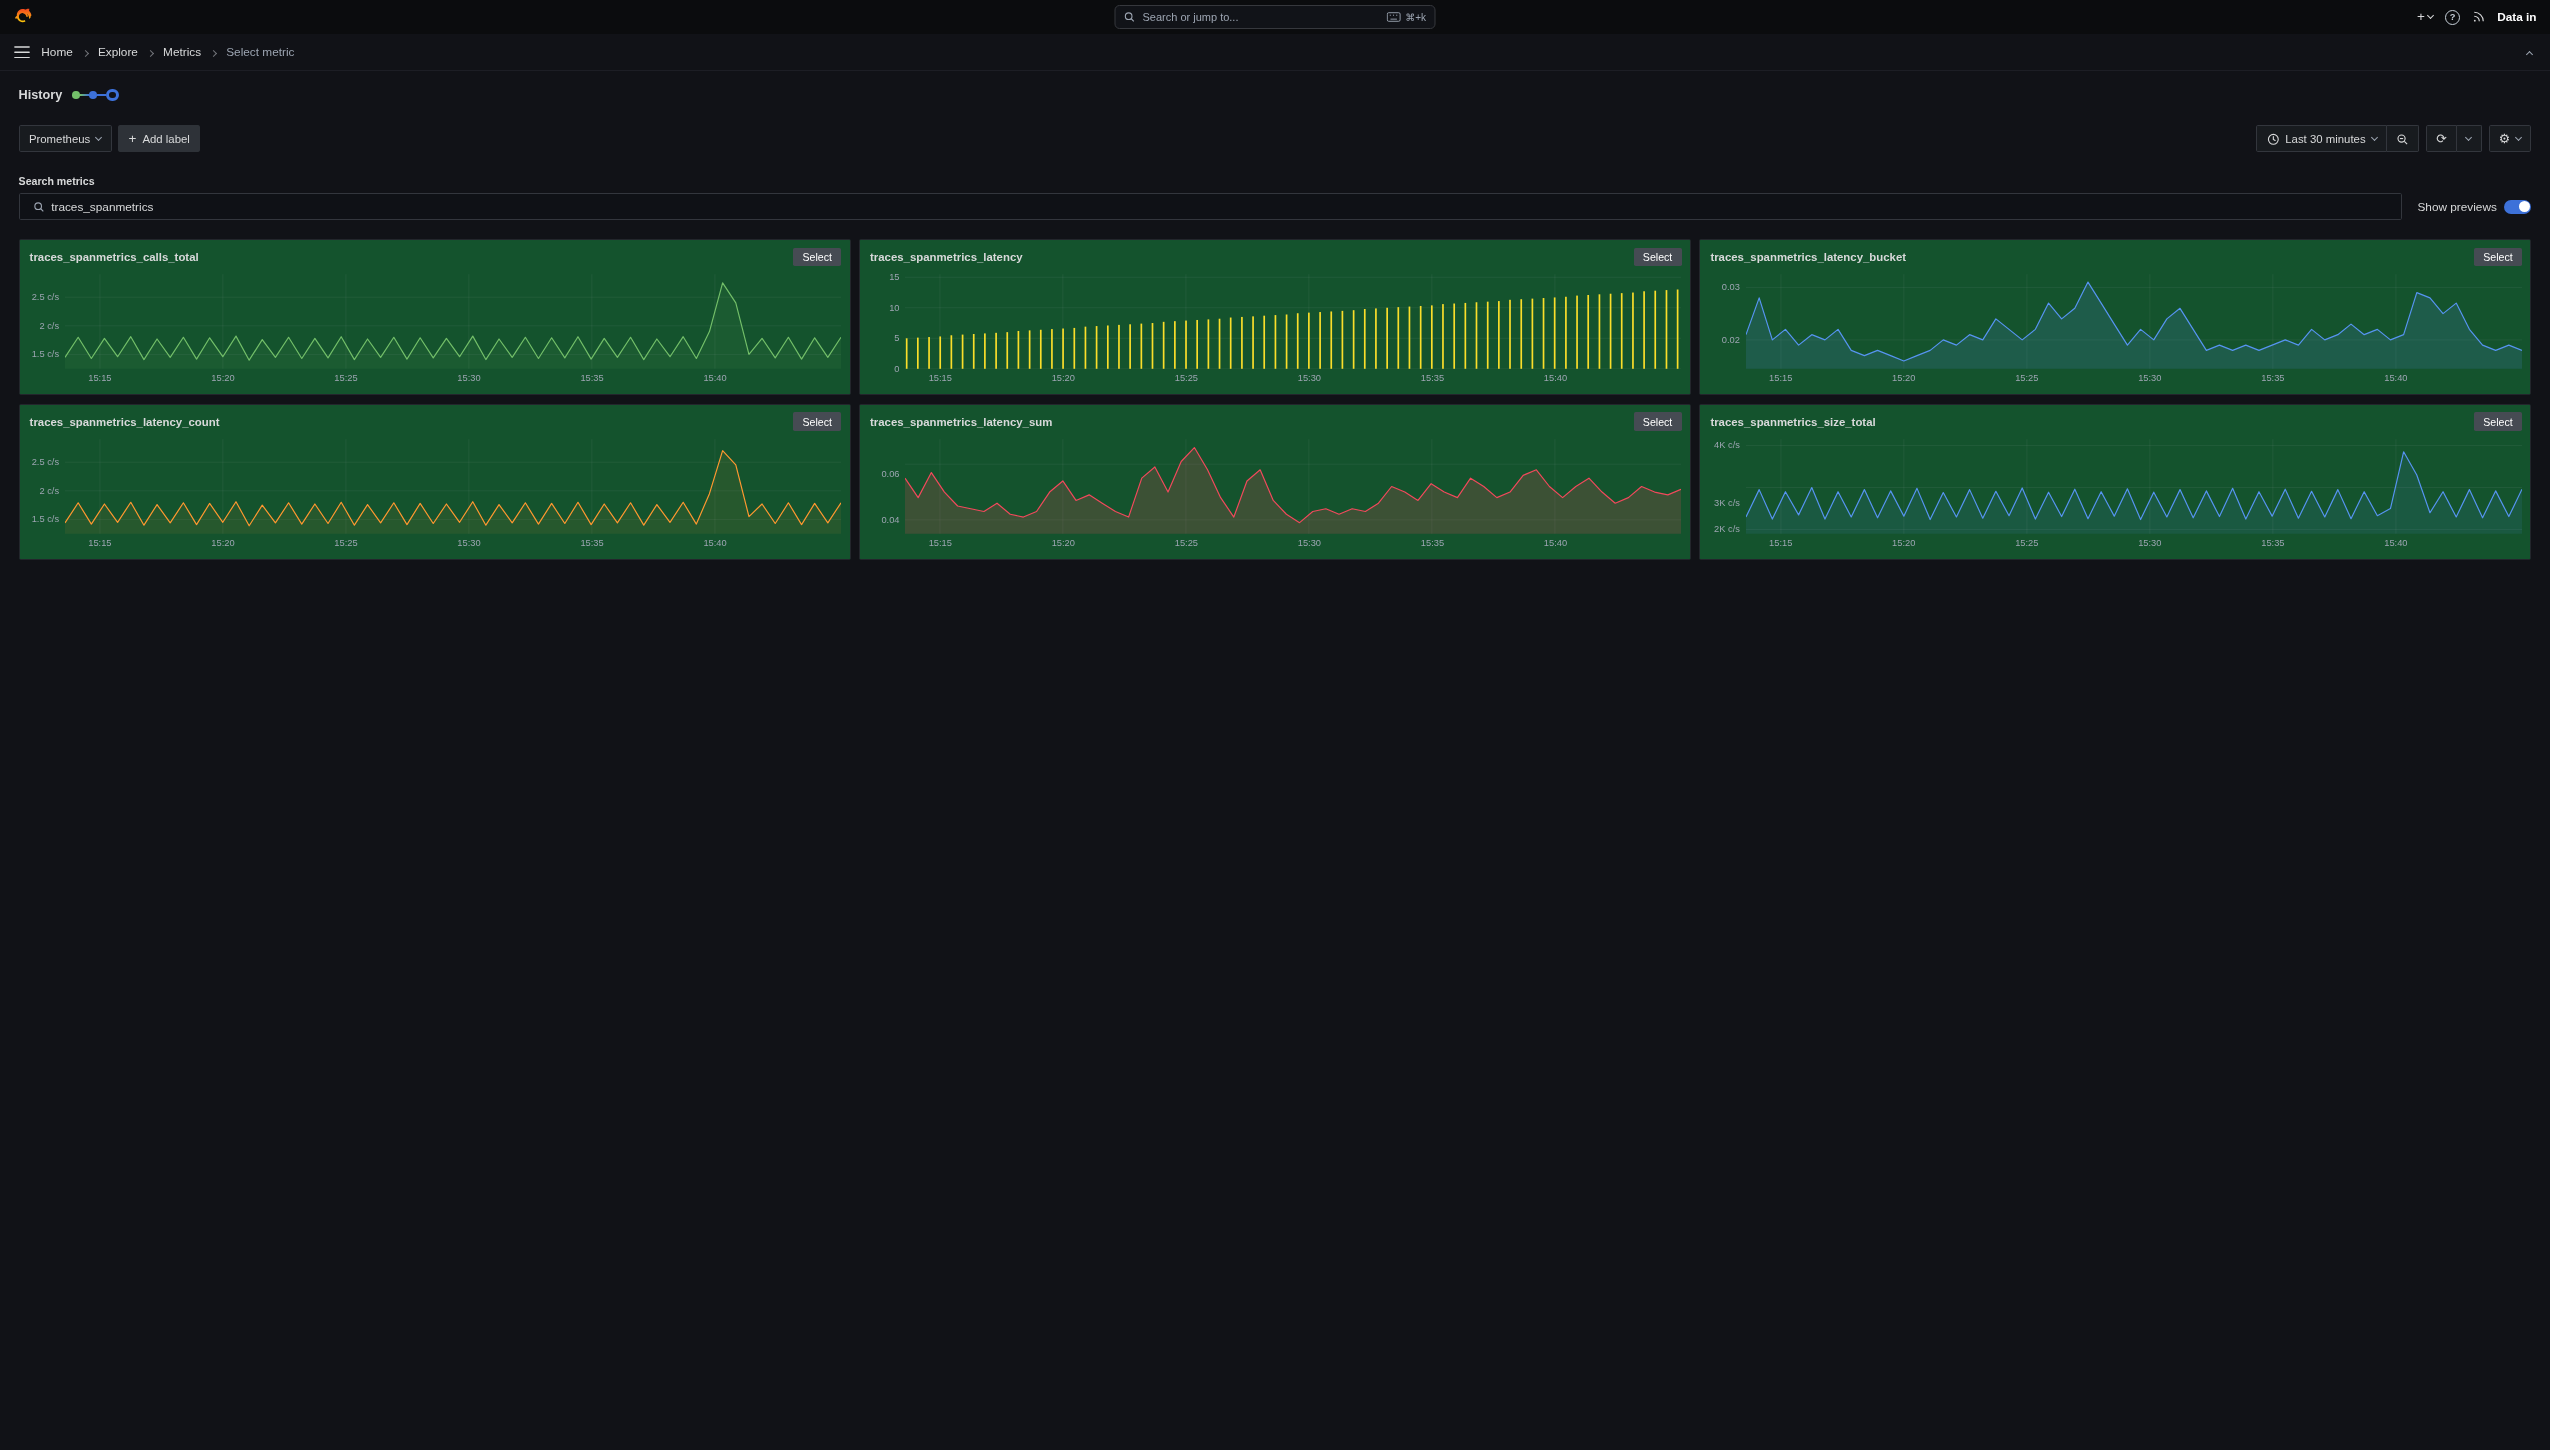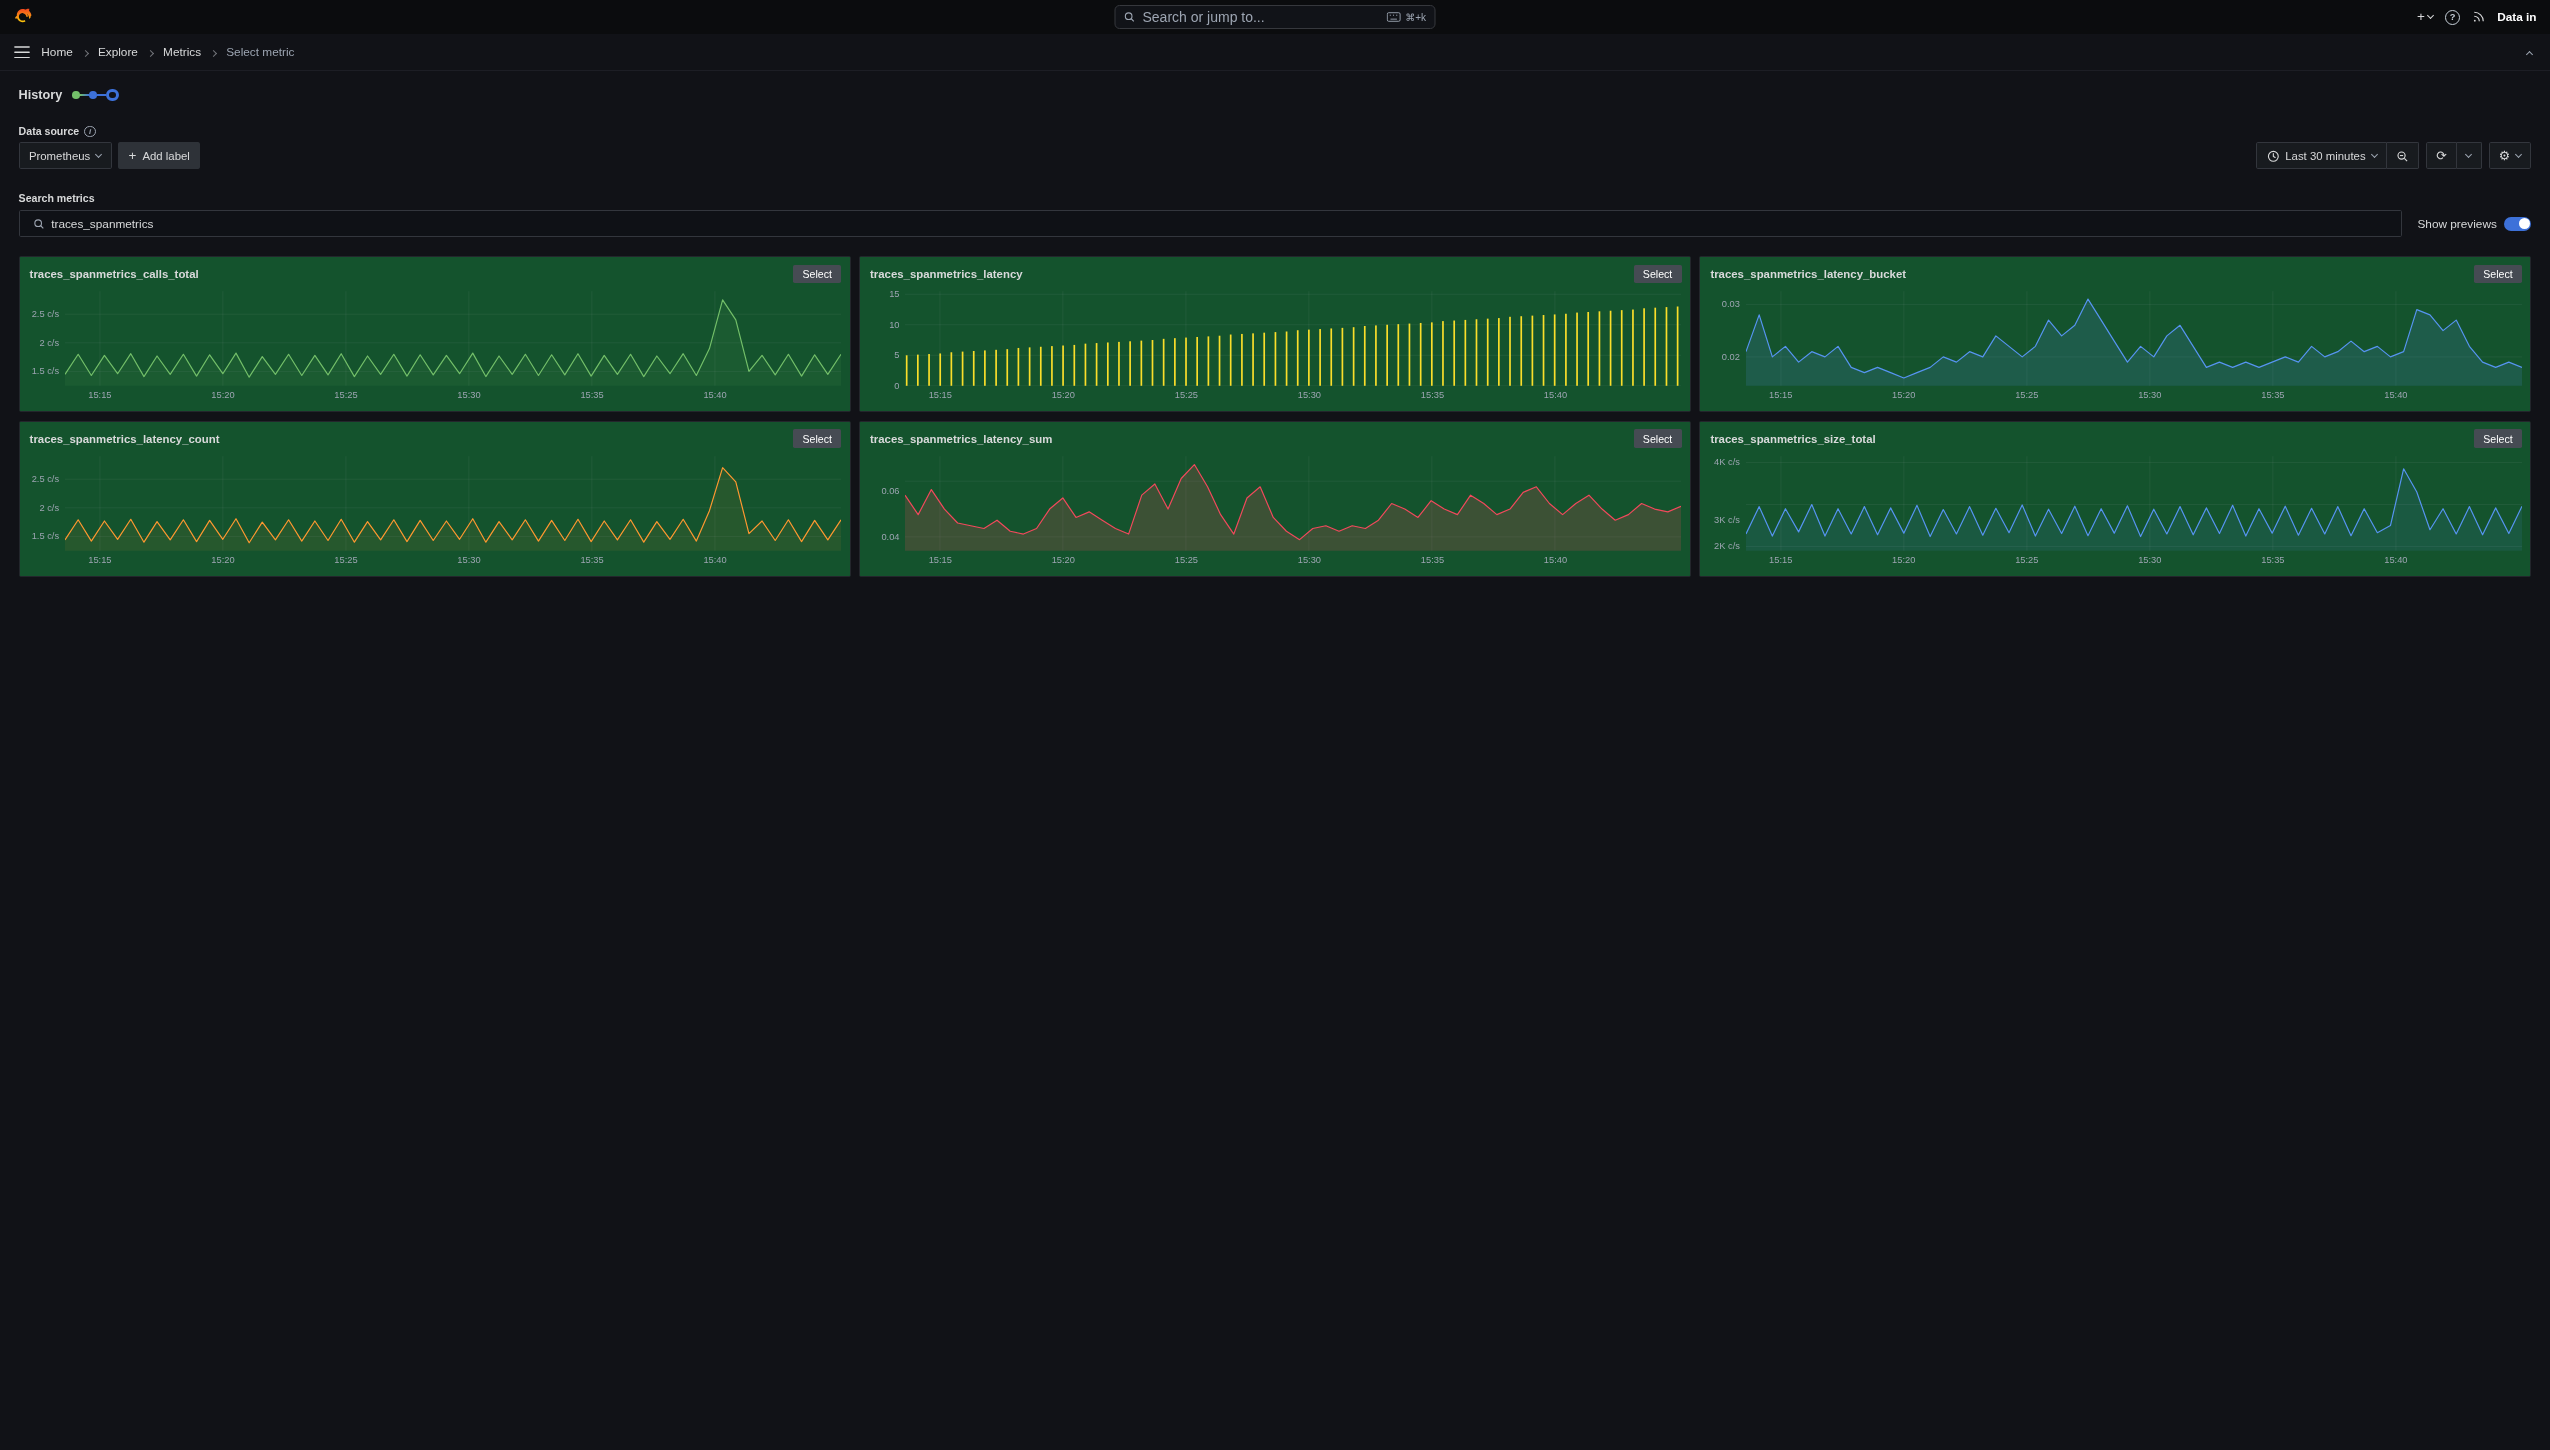--- a/index.html
+++ b/index.html
@@ -20,21 +20,21 @@
   }
   .logo { display:flex; align-items:center; }
   .topbar-center {
     position:absolute; left:50%; transform:translateX(-50%);
   }
   .top-search {
     width:321px; height:23.6px; background:#111318;
     border:0.8px solid #36383d; border-radius:5px;
     display:flex; align-items:center; gap:6.8px; padding:0 8.4px; cursor:pointer;
   }
-  .top-search .placeholder { color:#9da5b2; font-size:14px; flex:1; text-align:left; }
+  .top-search .placeholder { color:#9da5b2; font-size:11px; flex:1; text-align:left; }
   .kbd-hint { display:flex; align-items:center; gap:4.2px; color:#9da5b2; font-size:10px; }
   .topbar-right { margin-left:auto; display:flex; align-items:center; gap:11.8px; }
   .tb-icon-btn {
     background:none; border:none; color:#d8d9da; font-size:12.7px;
     display:flex; align-items:center; gap:3.4px;
   }
   .help-circle {
     width:15px; height:15px; border:1.2px solid #c7d0d9; border-radius:50%;
     display:inline-flex; align-items:center; justify-content:center;
     font-size:9.3px; font-weight:700; color:#c7d0d9;
@@ -221,24 +221,20 @@
     <span class="history-label">History</span>
     <span class="history-widget">
       <span class="dot green"></span>
       <span class="conn grad"></span>
       <span class="dot blue"></span>
       <span class="conn"></span>
       <span class="dot ring"></span>
     </span>
   </div>
 
-  <div class="ds-label-row">
-    <span class="mini-label">Data source</span>
-    <span class="info-icon">i</span>
-  </div>
 
   <div class="controls-row">
     <div class="controls-left">
       <button class="btn">
         <span>Prometheus</span>
         <i class="chev down"></i>
       </button>
       <button class="btn filled">
         <span class="plus-glyph">+</span>
         <span>Add label</span>

